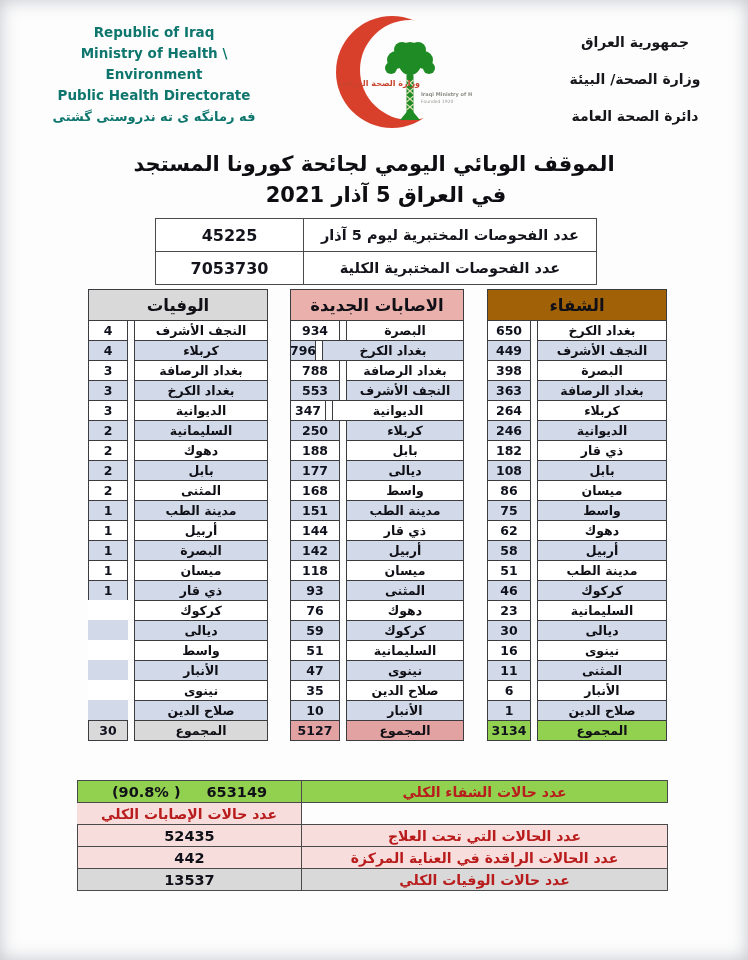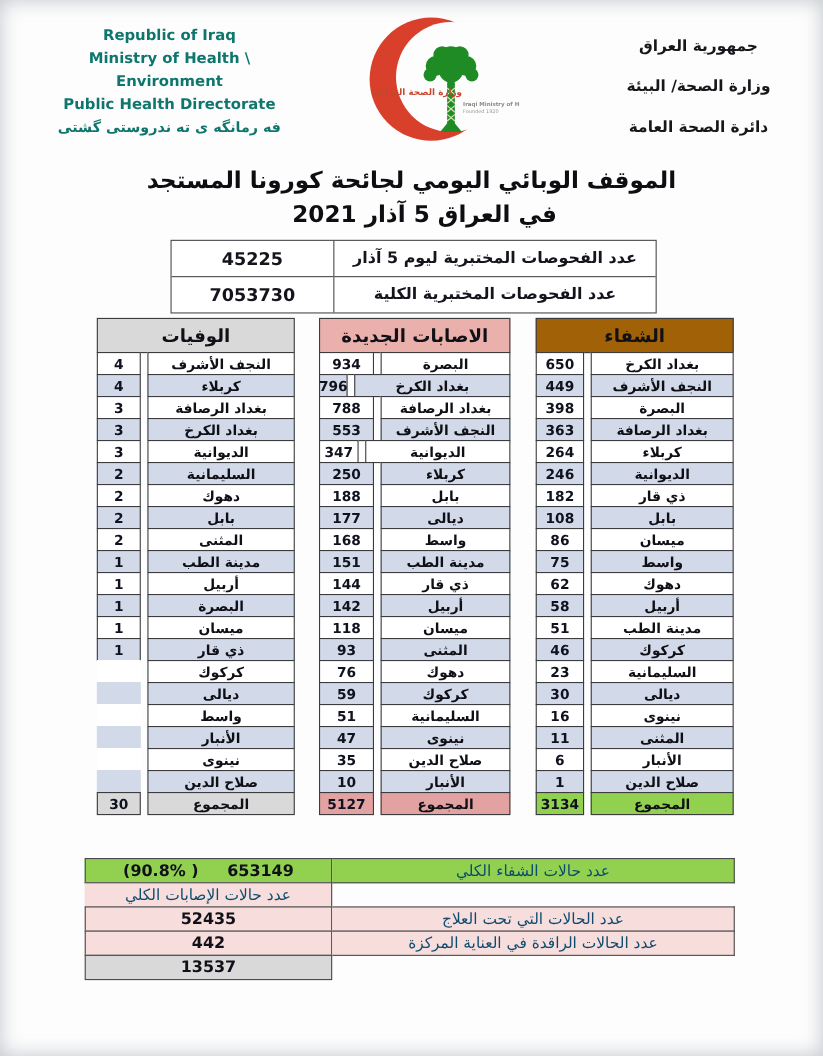--- a/index.html
+++ b/index.html
@@ -38,21 +38,21 @@
   .gt-name{flex:1;border:1px solid #3c3c40;display:flex;align-items:center;justify-content:center;
            direction:rtl;font-weight:bold;font-size:12.5px;color:#0f0f15;box-sizing:border-box;}
   .rw{background:#ffffff;}
   .rb{background:#d2d9e8;}
   
   .summary{position:absolute;top:781px;left:77px;width:591px;}
   .sm-row{display:grid;grid-template-columns:225px 1fr;height:23px;margin-top:-1px;}
   .sm-val{border:1px solid #4a4a4c;display:flex;align-items:center;justify-content:center;
           direction:ltr;font-weight:bold;font-size:14.5px;color:#101018;gap:26px;box-sizing:border-box;}
   .sm-lbl{border:1px solid #4a4a4c;border-left:none;display:flex;align-items:center;justify-content:center;
-          direction:rtl;font-weight:normal;font-size:14px;color:#0c4a6e;box-sizing:border-box;}
+          direction:rtl;font-weight:bold;font-size:14px;color:#b91c1c;box-sizing:border-box;}
 </style>
 </head>
 <body>
 
 <div class="page">
 
   <div class="hdr-en">
     <div>Republic of Iraq</div>
     <div>Ministry of Health \ Environment</div>
     <div>Public Health Directorate</div>
@@ -465,16 +465,17 @@
       <div class="sm-row">
         <div class="sm-val" style="background: rgb(247, 221, 220);">
           <span>442</span>
         </div>
         <div class="sm-lbl" style="background: rgb(247, 221, 220);">عدد الحالات الراقدة في العناية المركزة</div>
       </div>
       <div class="sm-row">
         <div class="sm-val" style="background: rgb(217, 217, 217);">
           <span>13537</span>
         </div>
+        <div class="sm-lbl" style="background: rgb(217, 217, 217);">عدد حالات الوفيات الكلي</div>
       </div>
     </div>
 
 </div>
 
 </body></html>

